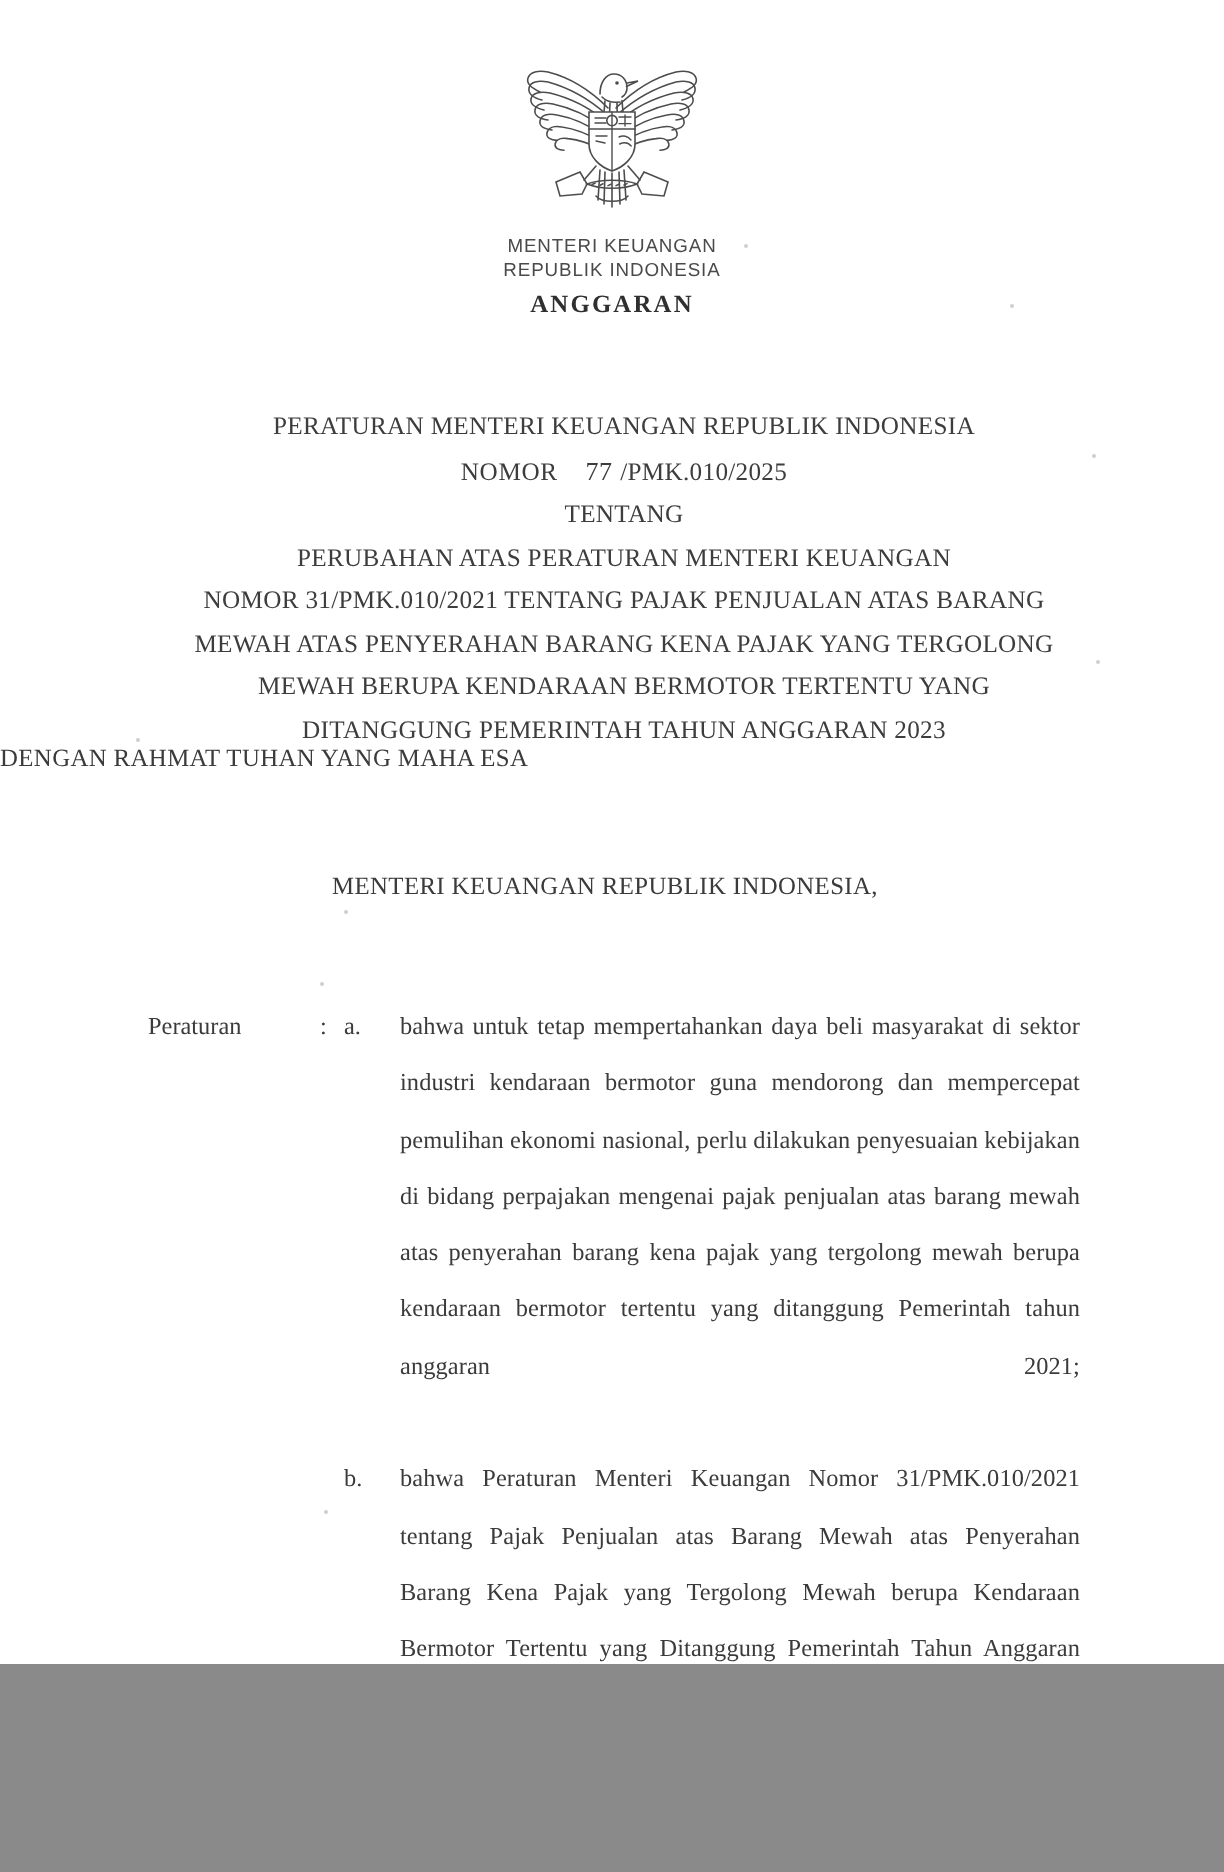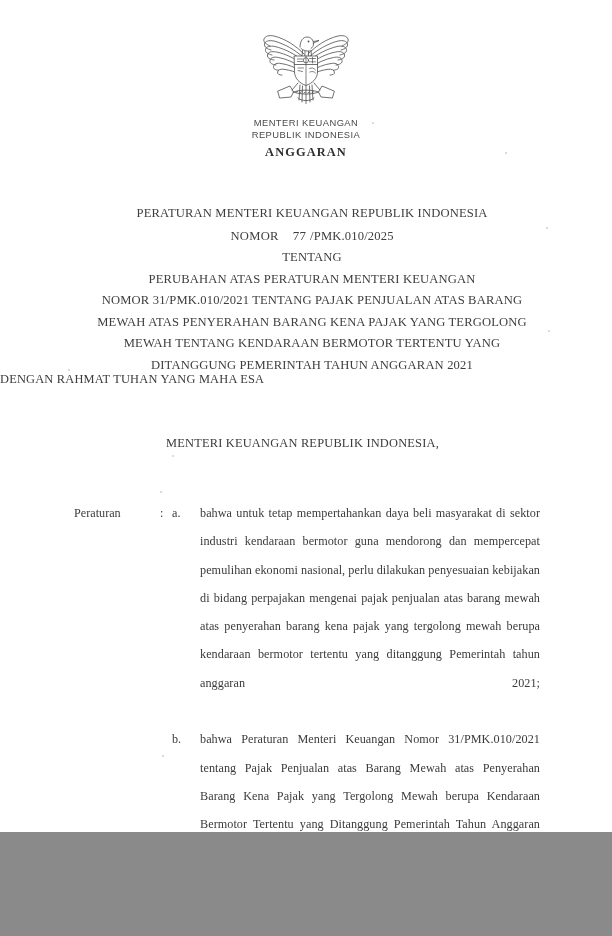--- a/index.html
+++ b/index.html
@@ -239,22 +239,22 @@
     <div class="title-line">PERATURAN MENTERI KEUANGAN REPUBLIK INDONESIA</div>
     <div class="title-line">
       <span class="nomor-line">
         <span class="nomor-label">NOMOR</span><span class="nomor-num">77</span><span>/PMK.010/2025</span>
       </span>
     </div>
     <div class="title-line">TENTANG</div>
     <div class="title-line">PERUBAHAN ATAS PERATURAN MENTERI KEUANGAN</div>
     <div class="title-line">NOMOR 31/PMK.010/2021 TENTANG PAJAK PENJUALAN ATAS BARANG</div>
     <div class="title-line">MEWAH ATAS PENYERAHAN BARANG KENA PAJAK YANG TERGOLONG</div>
-    <div class="title-line">MEWAH TENTANG KENDARAAN BERMOTOR TERTENTU YANG</div>
-    <div class="title-line">DITANGGUNG PEMERINTAH TAHUN ANGGARAN 2021</div>
+    <div class="title-line">MEWAH BERUPA KENDARAAN BERMOTOR TERTENTU YANG</div>
+    <div class="title-line">DITANGGUNG PEMERINTAH TAHUN ANGGARAN 2023</div>
   </div>
 
   <div class="dengan-rahmat">DENGAN RAHMAT TUHAN YANG MAHA ESA</div>
   <div class="menteri-ri">MENTERI KEUANGAN REPUBLIK INDONESIA,</div>
 
   <div class="considering">
     <div class="cons-row">
       <div class="cons-label">Peraturan</div>
       <div class="cons-colon">:</div>
       <div class="cons-items">

